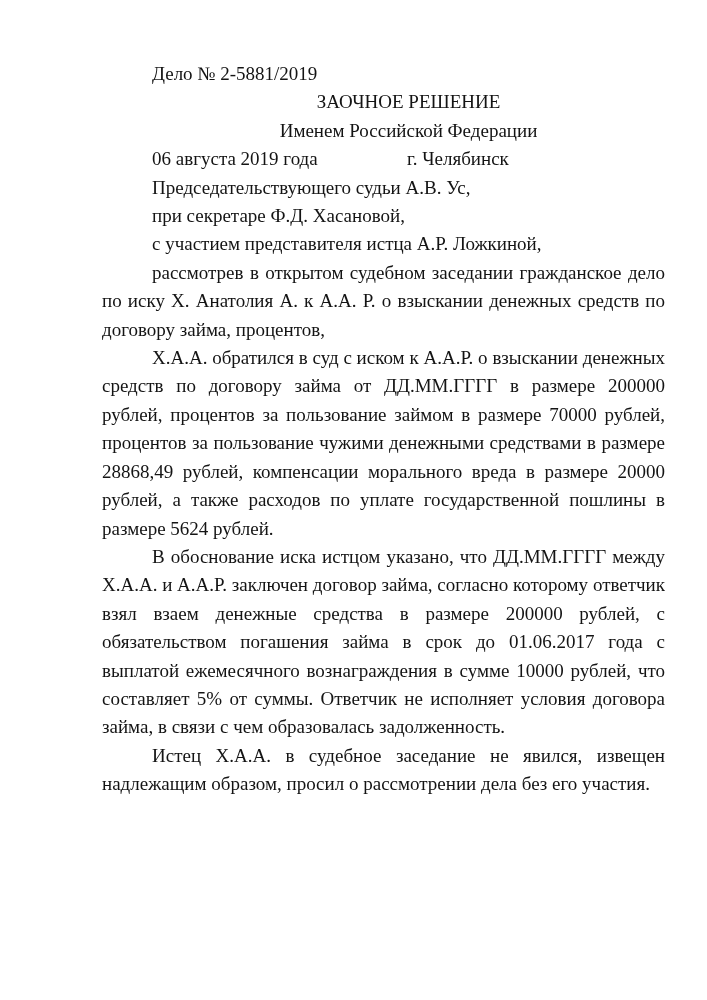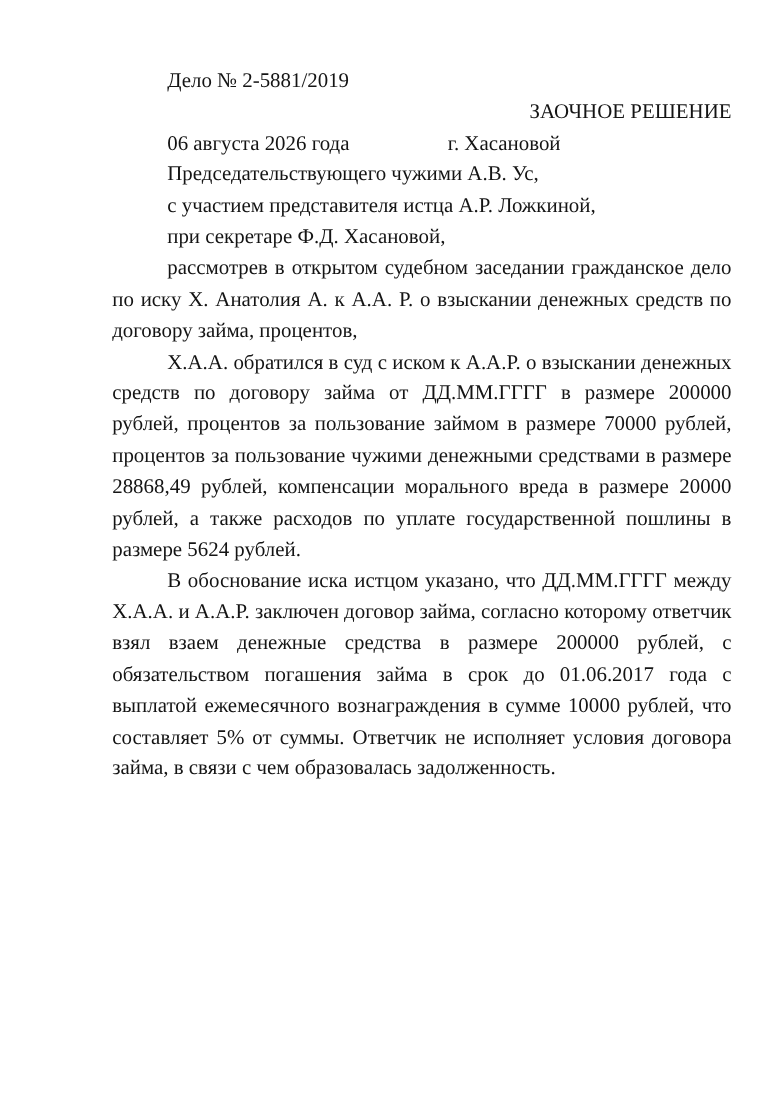--- a/index.html
+++ b/index.html
@@ -25,21 +25,21 @@
     width: 563px;
   }
   .content p {
     margin: 0;
     padding: 0;
   }
   .indent {
     text-indent: 50px;
   }
   .center {
-    text-align: right;
+    text-align: center;
     text-indent: 50px; 
   }
   .para {
     text-align: justify;
     text-indent: 50px;
     font-family: Liberation Serif, serif;
   }
   .dateline {
     position: relative;
     text-indent: 50px;
@@ -54,33 +54,35 @@
 </head>
 <body>
 
 <div class="page">
   <div class="content">
 
     <p class="indent">Дело № 2-5881/2019</p>
 
     <p class="center">ЗАОЧНОЕ РЕШЕНИЕ</p>
 
+    <p class="center">Именем Российской Федерации</p>
 
-    <p class="dateline"><span>06 августа 2026 года</span><span class="city">г. Хасановой</span></p>
+    <p class="dateline"><span>06 августа 2019 года</span><span class="city">г. Челябинск</span></p>
 
 
-    <p class="indent">Председательствующего чужими А.В. Ус,</p>
+    <p class="indent">Председательствующего судьи А.В. Ус,</p>
+
+    <p class="indent">при секретаре Ф.Д. Хасановой,</p>
 
     <p class="indent">с участием представителя истца А.Р. Ложкиной,</p>
-
-    <p class="indent">при секретаре Ф.Д. Хасановой,</p>
 
     <p class="para">рассмотрев в открытом судебном заседании гражданское дело по иску Х. Анатолия А. к А.А. Р. о взыскании денежных средств по договору займа, процентов,</p>
 
 
     <p class="para">Х.А.А. обратился в суд с иском к А.А.Р. о взыскании денежных средств по договору займа от ДД.ММ.ГГГГ в размере 200000 рублей, процентов за пользование займом в размере 70000 рублей, процентов за пользование чужими денежными средствами в размере 28868,49 рублей, компенсации морального вреда в размере 20000 рублей, а также расходов по уплате государственной пошлины в размере 5624 рублей.</p>
 
     <p class="para">В обоснование иска истцом указано, что ДД.ММ.ГГГГ между Х.А.А. и А.А.Р. заключен договор займа, согласно которому ответчик взял взаем денежные средства в размере 200000 рублей, с обязательством погашения займа в срок до 01.06.2017 года с выплатой ежемесячного вознаграждения в сумме 10000 рублей, что составляет 5% от суммы. Ответчик не исполняет условия договора займа, в связи с чем образовалась задолженность.</p>
 
 
+    <p class="para">Истец Х.А.А. в судебное заседание не явился, извещен надлежащим образом, просил о рассмотрении дела без его участия.</p>
 
   </div>
 </div>
 
 </body></html>

